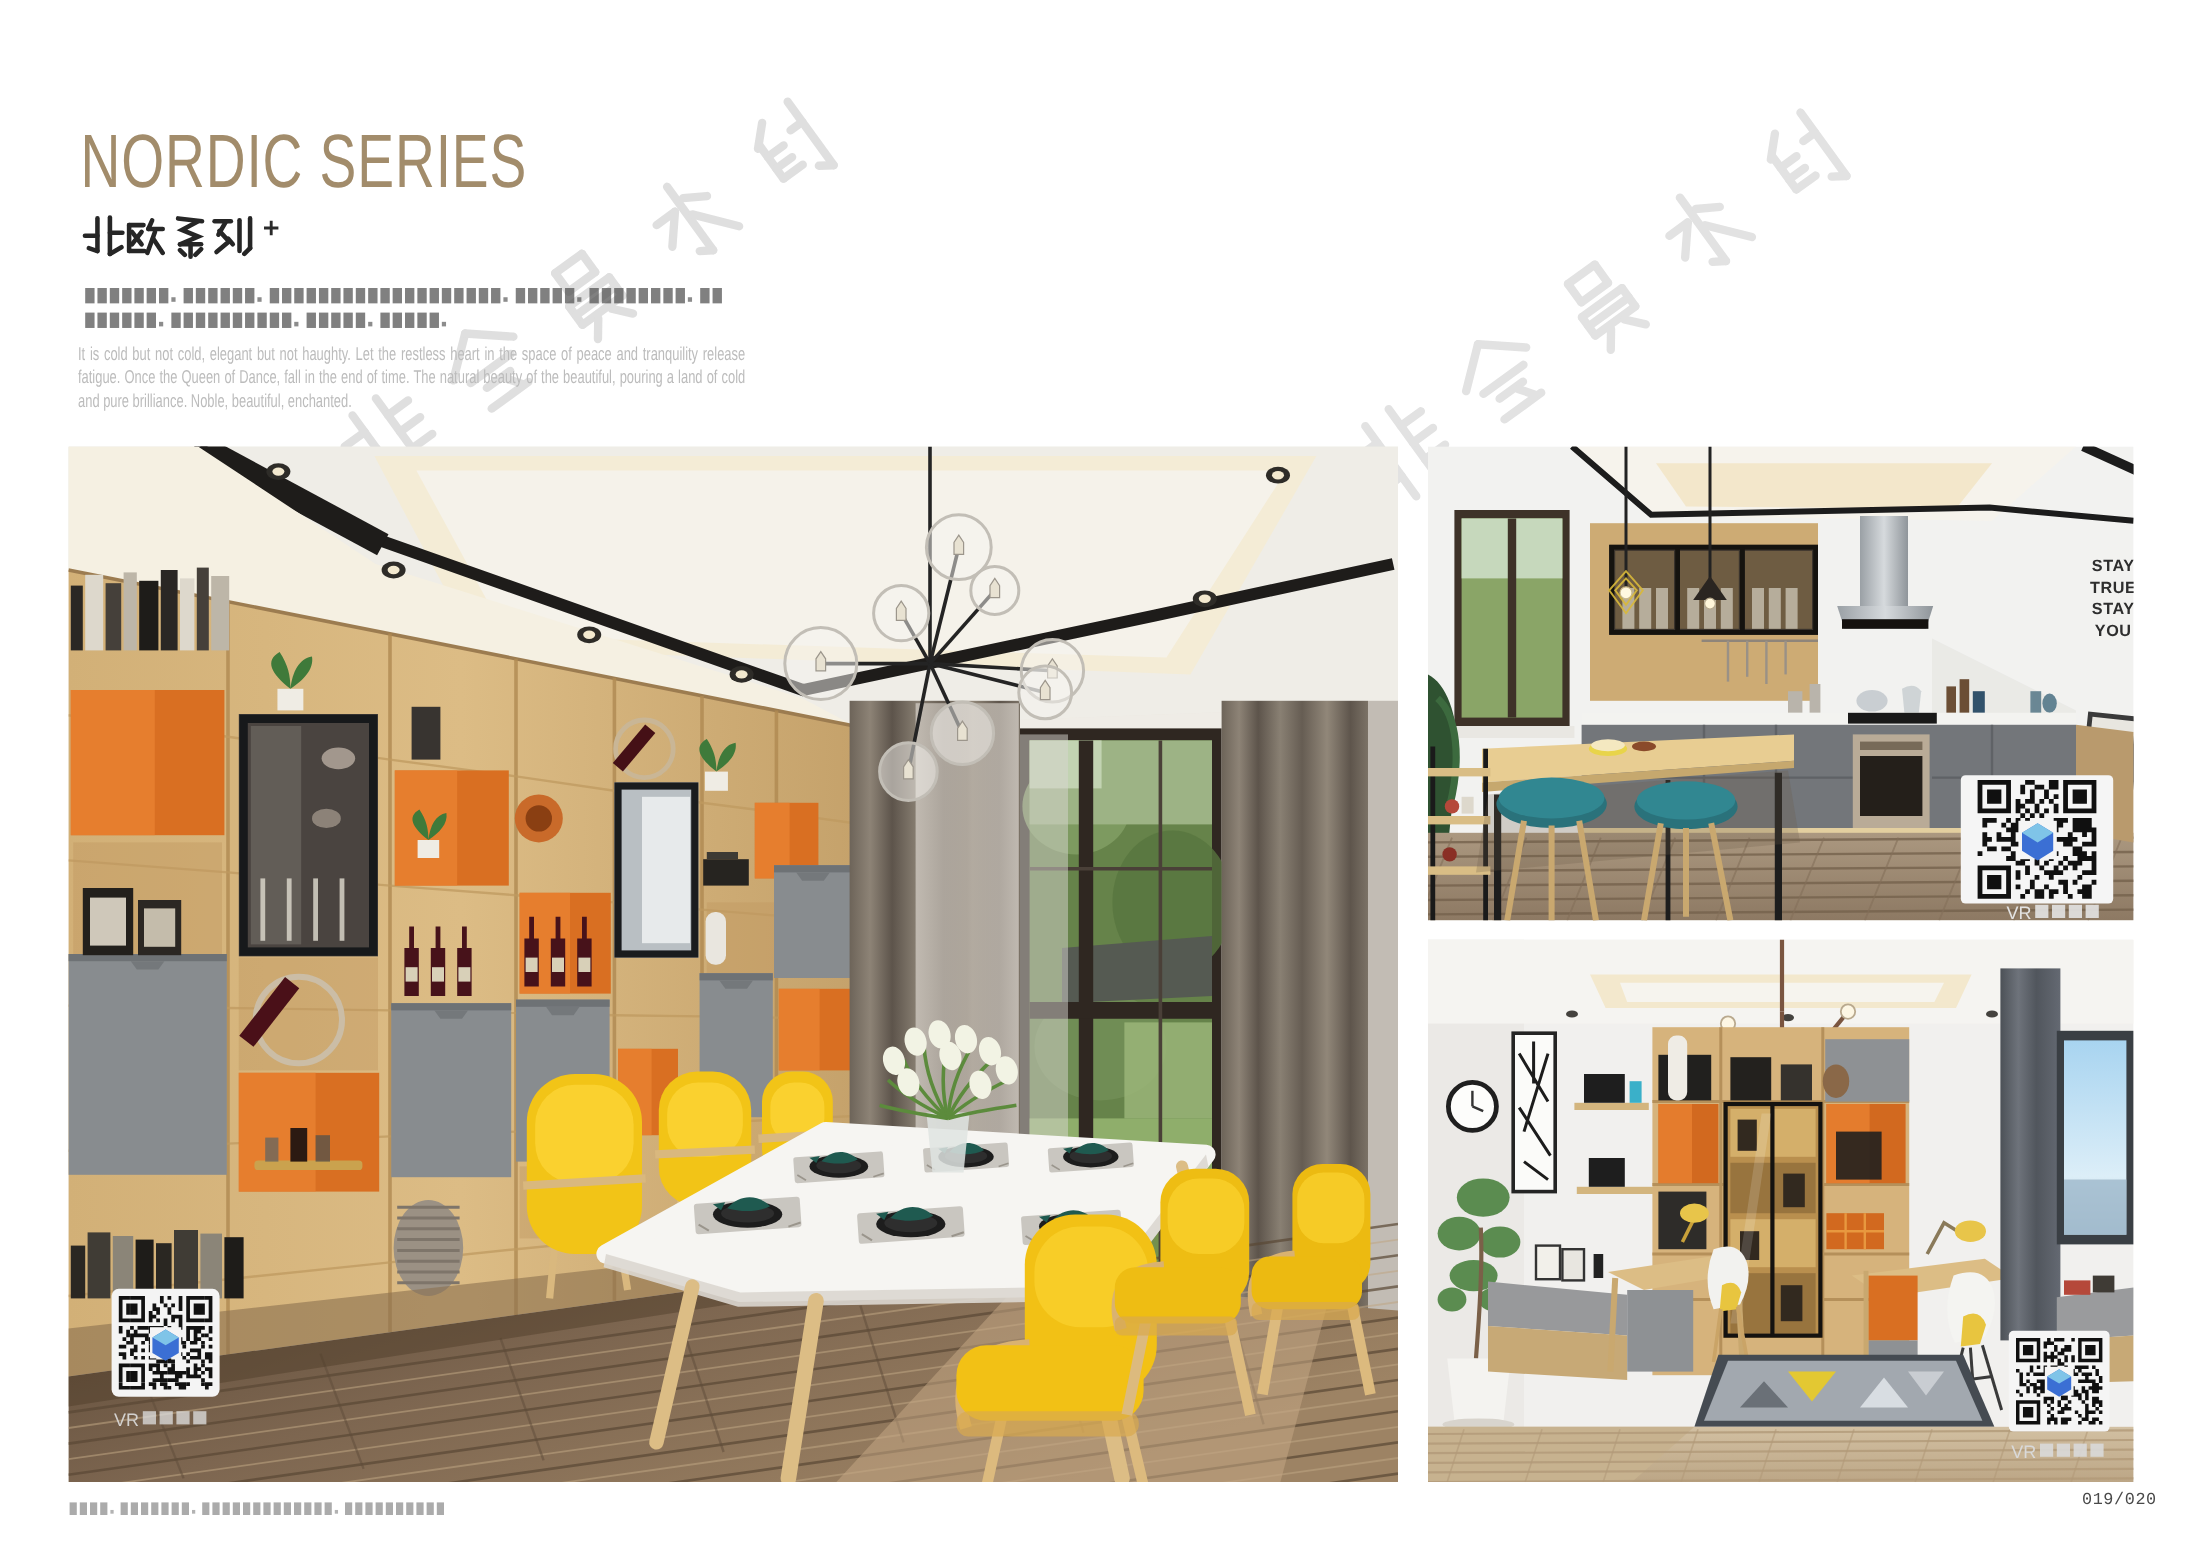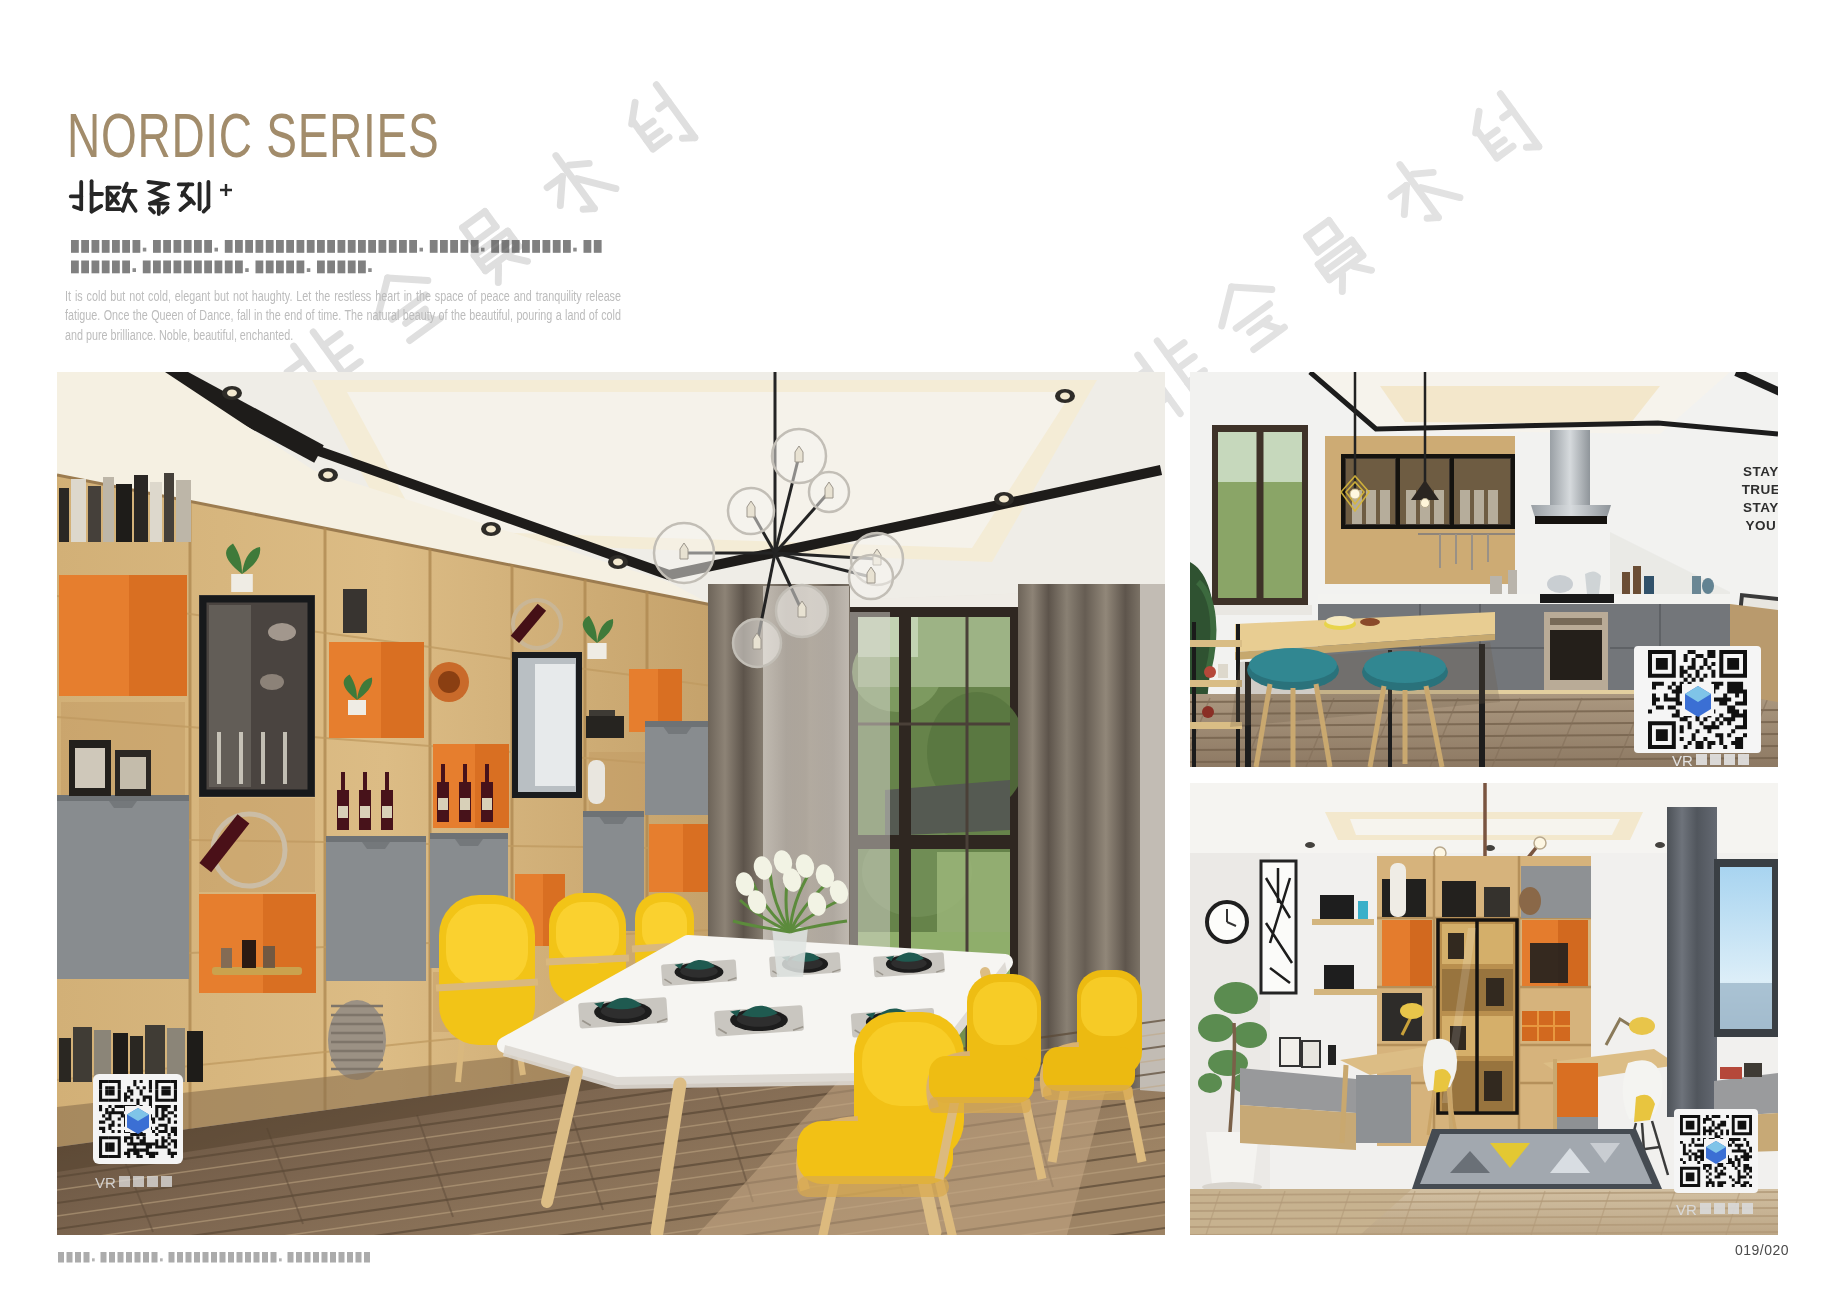--- a/index.html
+++ b/index.html
@@ -375,21 +375,21 @@
     <rect x="247.5" y="2.0" width="6.0" height="10.5" fill="#8f8f8f" fill-opacity="0.75"></rect>
     <rect x="256.0" y="2.0" width="6.0" height="10.5" fill="#8f8f8f" fill-opacity="0.75"></rect>
     <rect x="264.5" y="2.0" width="6.0" height="10.5" fill="#8f8f8f" fill-opacity="0.75"></rect>
     <rect x="273.0" y="2.0" width="6.0" height="10.5" fill="#8f8f8f" fill-opacity="0.75"></rect>
     <rect x="281.5" y="2.0" width="6.0" height="10.5" fill="#8f8f8f" fill-opacity="0.75"></rect>
     <rect x="290.0" y="2.0" width="6.0" height="10.5" fill="#8f8f8f" fill-opacity="0.75"></rect>
     <rect x="298.5" y="2.0" width="6.0" height="10.5" fill="#8f8f8f" fill-opacity="0.75"></rect>
     <rect x="307.0" y="2.0" width="6.0" height="10.5" fill="#8f8f8f" fill-opacity="0.75"></rect>
 </svg>
 
-<div class="abs" style="left:1735px;top:1242px;font-size:14px;color:#4a4a4a;letter-spacing:0.5px;">019/020</div>
+<div class="abs" style="left:1735px;top:1242px;font-size:14px;color:#4a4a4a;letter-spacing:0.5px;font-family:Liberation Mono, monospace;">019/020</div>
 
 <svg class="abs" style="left:57px;top:372px" width="1108" height="863" viewBox="0 0 1108 863">
 <defs>
 <linearGradient id="wood" x1="0" y1="0" x2="1" y2="0">
         <stop offset="0" stop-color="#d2b077"></stop>
         <stop offset="0.5" stop-color="#dcbc85"></stop>
         <stop offset="1" stop-color="#c5a26b"></stop>
       </linearGradient>
 <linearGradient id="floorg" x1="0" y1="0" x2="1" y2="0.5">
         <stop offset="0" stop-color="#5d4a38"></stop>

